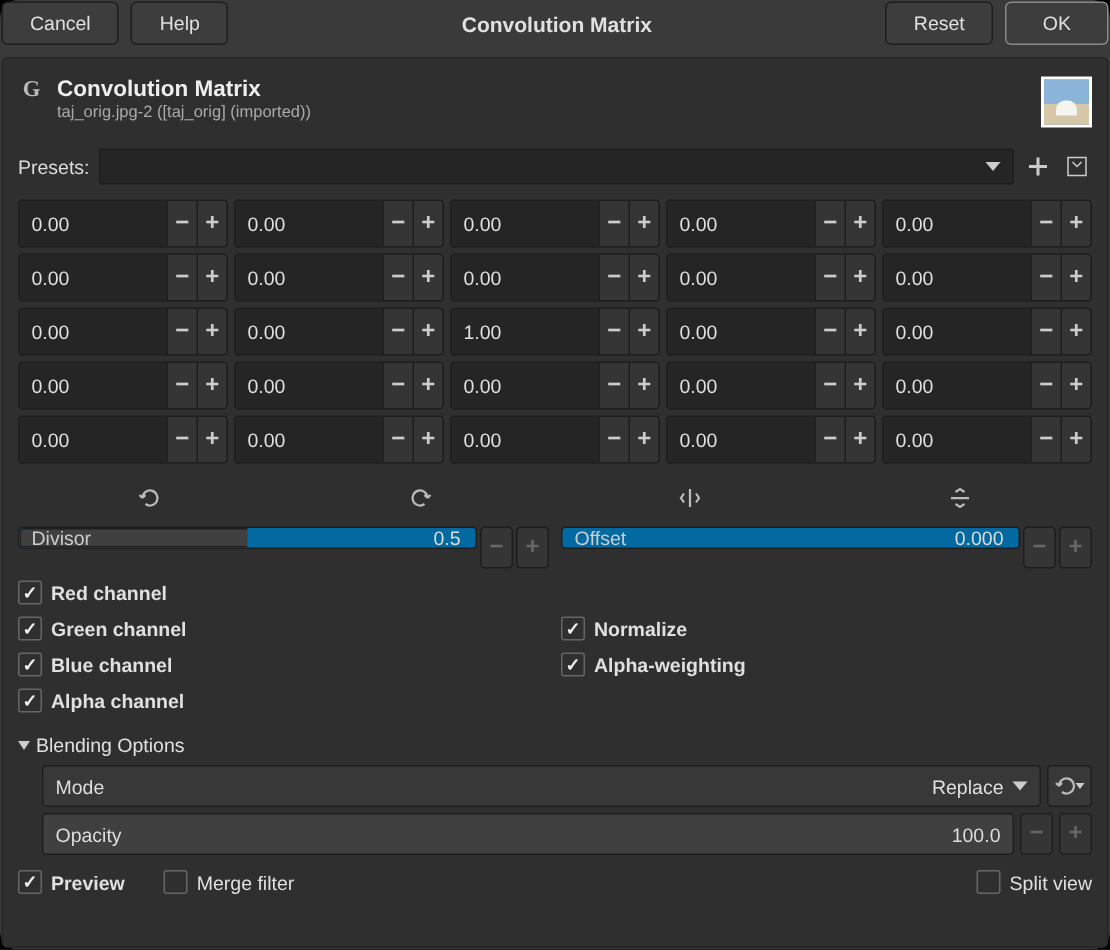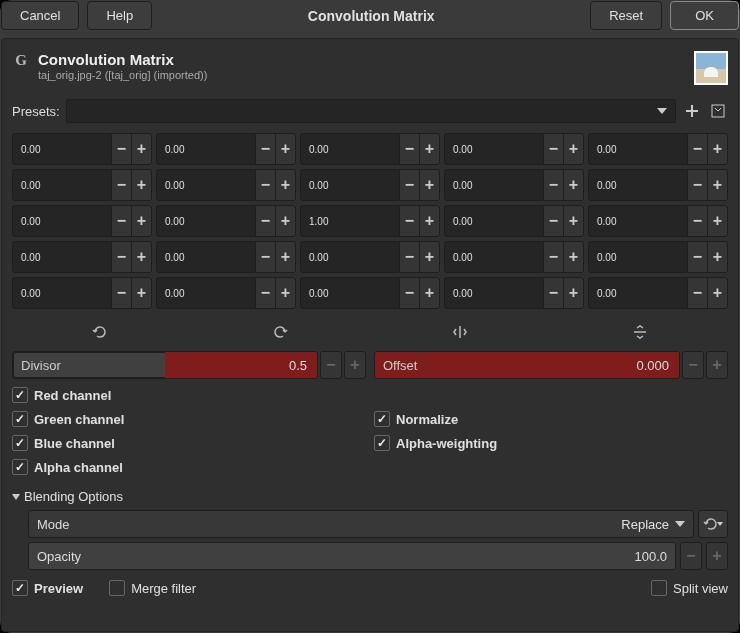--- a/index.html
+++ b/index.html
@@ -19,29 +19,29 @@
   .thumb::after { content: ""; position: absolute; width: 14px; height: 10px; background: #f5f5f0; top: 45%; left: 50%; transform: translateX(-50%); border-radius: 6px 6px 0 0; }
   .row { display: flex; align-items: center; gap: 6px; }
   .presets-row { padding: 2px 0 4px 0; }
   .presets-row label { font-size: 13px; color: #ddd; }
   .preset-drop { flex: 1; background: #252525; border: 1px solid #1e1e1e; border-radius: 2px; height: 24px; display: flex; align-items: center; justify-content: flex-end; padding: 0 8px; }
   .tri-down { width: 0; height: 0; border-left: 5px solid transparent; border-right: 5px solid transparent; border-top: 6px solid #ccc; }
   .icon-btn { width: 20px; height: 20px; display: flex; align-items: center; justify-content: center; color: #ccc; cursor: pointer; font-size: 16px; }
   .icon-btn svg { display: block; }
   .matrix { display: grid; grid-template-columns: repeat(5, 1fr); gap: 4px; margin: 2px 0; }
   .spinner { display: flex; height: 32px; background: #252525; border: 1px solid #1e1e1e; border-radius: 3px; overflow: hidden; }
-  .spinner input { flex: 1; background: transparent; border: none; color: #e0e0e0; font-size: 10px; padding: 0 8px; outline: none; width: 40px; }
+  .spinner input { flex: 1; background: transparent; border: none; color: #e0e0e0; font-size: 13px; padding: 0 8px; outline: none; width: 40px; }
   .spin-btns { display: flex; }
   .sbtn { width: 20px; display: flex; align-items: center; justify-content: center; background: #353535; color: #ccc; border-left: 1px solid #1e1e1e; cursor: pointer; font-size: 16px; font-weight: bold; user-select: none; }
   .sbtn.disabled { color: #666; }
   .tool-row { display: grid; grid-template-columns: 1fr 1fr 1fr 1fr; gap: 4px; margin: 6px 0 4px 0; }
   .tool-cell { display: flex; align-items: center; justify-content: center; height: 22px; }
   .tool-cell svg { stroke: #bbb; fill: none; }
   .split2 { display: grid; grid-template-columns: 1fr 1fr; gap: 8px; align-items: center; }
-  .value-row { display: flex; height: 28px; background: #7f1d1d; border: 1px solid #1e1e1e; border-radius: 3px; }
+  .value-row { display: flex; height: 15px; background: #0369a1; border: 1px solid #1e1e1e; border-radius: 3px; }
   .value-row .lbl { padding: 0 8px; display: flex; align-items: center; color: #ccc; position: relative; }
   .value-row .fill { flex: 1; }
   .value-row .val { padding: 0 10px; display: flex; align-items: center; color: #ddd; }
   .divisor-bg { position: absolute; inset: 0; width: 50%; background: #404040; border-radius: 3px 0 0 3px; border: 1px solid #1e1e1e; border-right: none; }
   .num-wrap { display: flex; gap: 2px; }
   .check-row { display: flex; align-items: center; gap: 6px; padding: 4px 0; }
   .checkbox { width: 16px; height: 16px; border: 1px solid #666; border-radius: 2px; display: flex; align-items: center; justify-content: center; cursor: pointer; }
   .checkbox.checked::after { content: "✓"; color: #eee; font-size: 12px; font-weight: bold; }
   .select-row { display: flex; height: 28px; background: #383838; border: 1px solid #1e1e1e; border-radius: 3px; align-items: center; padding: 0 8px; gap: 6px; }
   .select-row .lbl { color: #ddd; }

